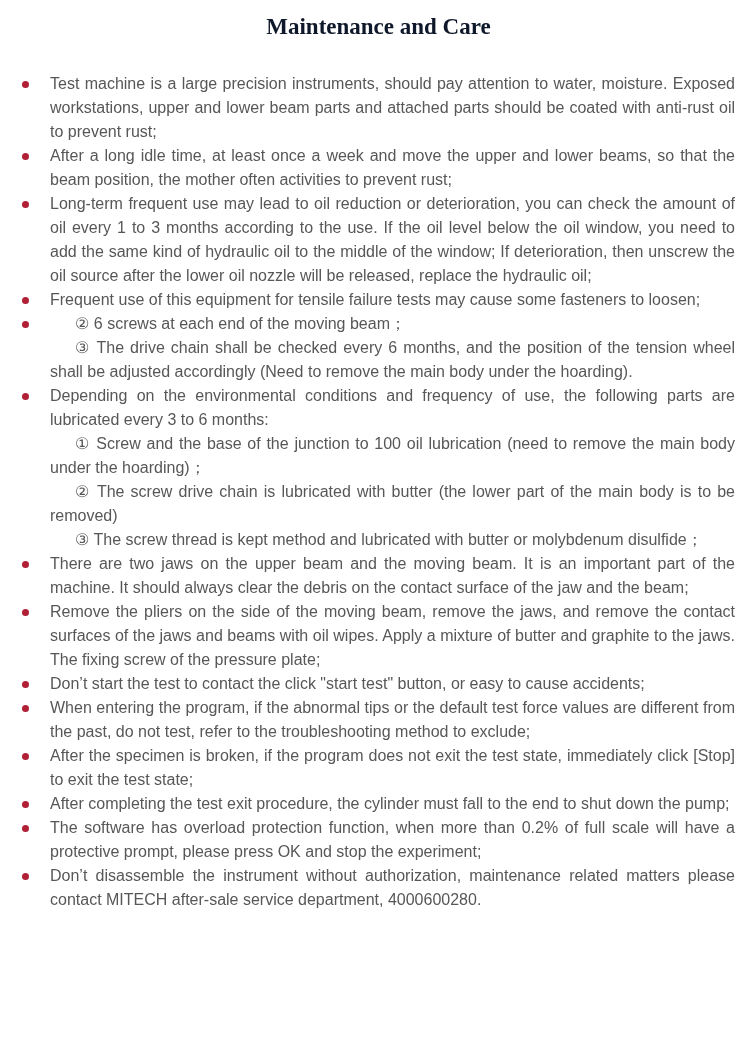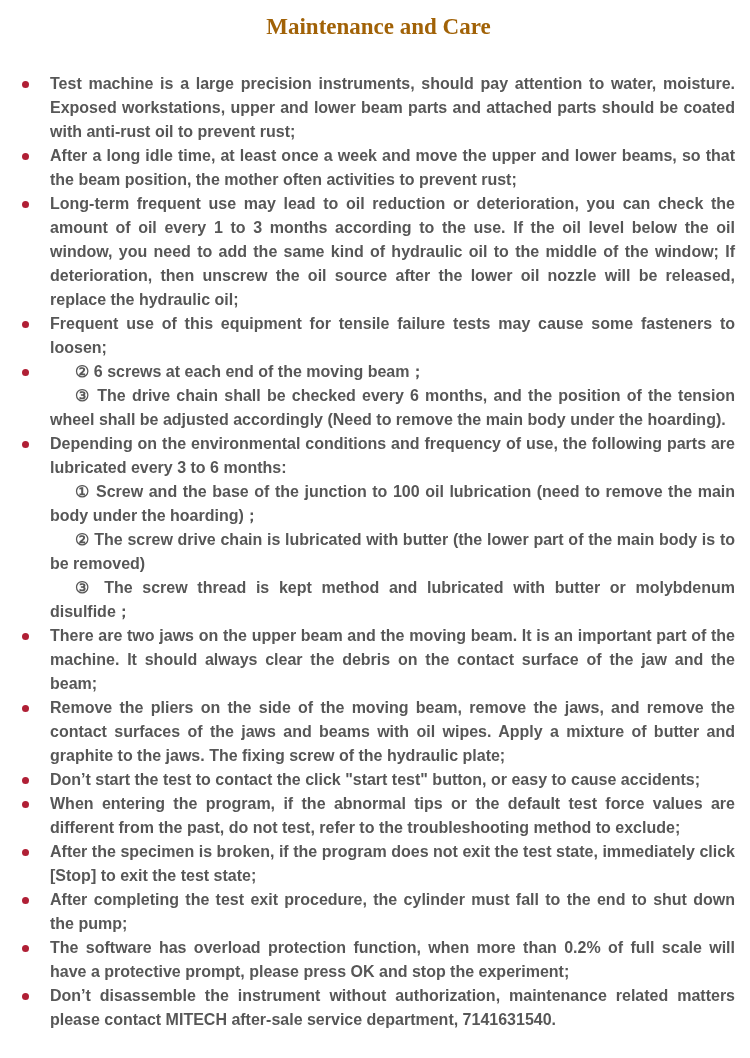--- a/index.html
+++ b/index.html
@@ -13,40 +13,39 @@
     overflow: hidden;
     font-family: "Liberation Sans", sans-serif;
   }
   .title {
     margin: 0;
     text-align: center;
     font-family: "Liberation Serif", serif;
     font-weight: bold;
     font-size: 23px;
     line-height: 30px;
-    color: #a16207;
+    color: #0f172a;
   }
   .list { margin-top: 30px; }
   .item { display: flex; align-items: flex-start; }
   .bullet {
     flex: none;
     width: 7px;
     height: 7px;
     border-radius: 50%;
     background: #B01F35;
     margin-top: 9px;
   }
   .item-body {
     flex: 1;
     margin-left: 21px;
     color: #575757;
     font-size: 16px;
     line-height: 24px;
     text-align: justify;
-    font-weight: bold;
   }
   .item-body p { margin: 0; }
   .item-body p.sub { text-indent: 25px; }
 </style>
 </head>
 <body>
 
 <div class="page">
   <h1 class="title">Maintenance and Care</h1>
 
@@ -101,21 +100,21 @@
     <div class="item">
       <span class="bullet"></span>
       <div class="item-body">
         <p>There are two jaws on the upper beam and the moving beam. It is an important part of the machine. It should always clear the debris on the contact surface of the jaw and the beam;</p>
       </div>
     </div>
 
     <div class="item">
       <span class="bullet"></span>
       <div class="item-body">
-        <p>Remove the pliers on the side of the moving beam, remove the jaws, and remove the contact surfaces of the jaws and beams with oil wipes. Apply a mixture of butter and graphite to the jaws. The fixing screw of the hydraulic plate;</p>
+        <p>Remove the pliers on the side of the moving beam, remove the jaws, and remove the contact surfaces of the jaws and beams with oil wipes. Apply a mixture of butter and graphite to the jaws. The fixing screw of the pressure plate;</p>
       </div>
     </div>
 
     <div class="item">
       <span class="bullet"></span>
       <div class="item-body">
         <p>Don’t start the test to contact the click "start test" button, or easy to cause accidents;</p>
       </div>
     </div>
 
@@ -143,18 +142,18 @@
     <div class="item">
       <span class="bullet"></span>
       <div class="item-body">
         <p>The software has overload protection function, when more than 0.2% of full scale will have a protective prompt, please press OK and stop the experiment;</p>
       </div>
     </div>
 
     <div class="item">
       <span class="bullet"></span>
       <div class="item-body">
-        <p>Don’t disassemble the instrument without authorization, maintenance related matters please contact MITECH after-sale service department, 7141631540.</p>
+        <p>Don’t disassemble the instrument without authorization, maintenance related matters please contact MITECH after-sale service department, 4000600280.</p>
       </div>
     </div>
 
   </div>
 </div>
 
 </body></html>

